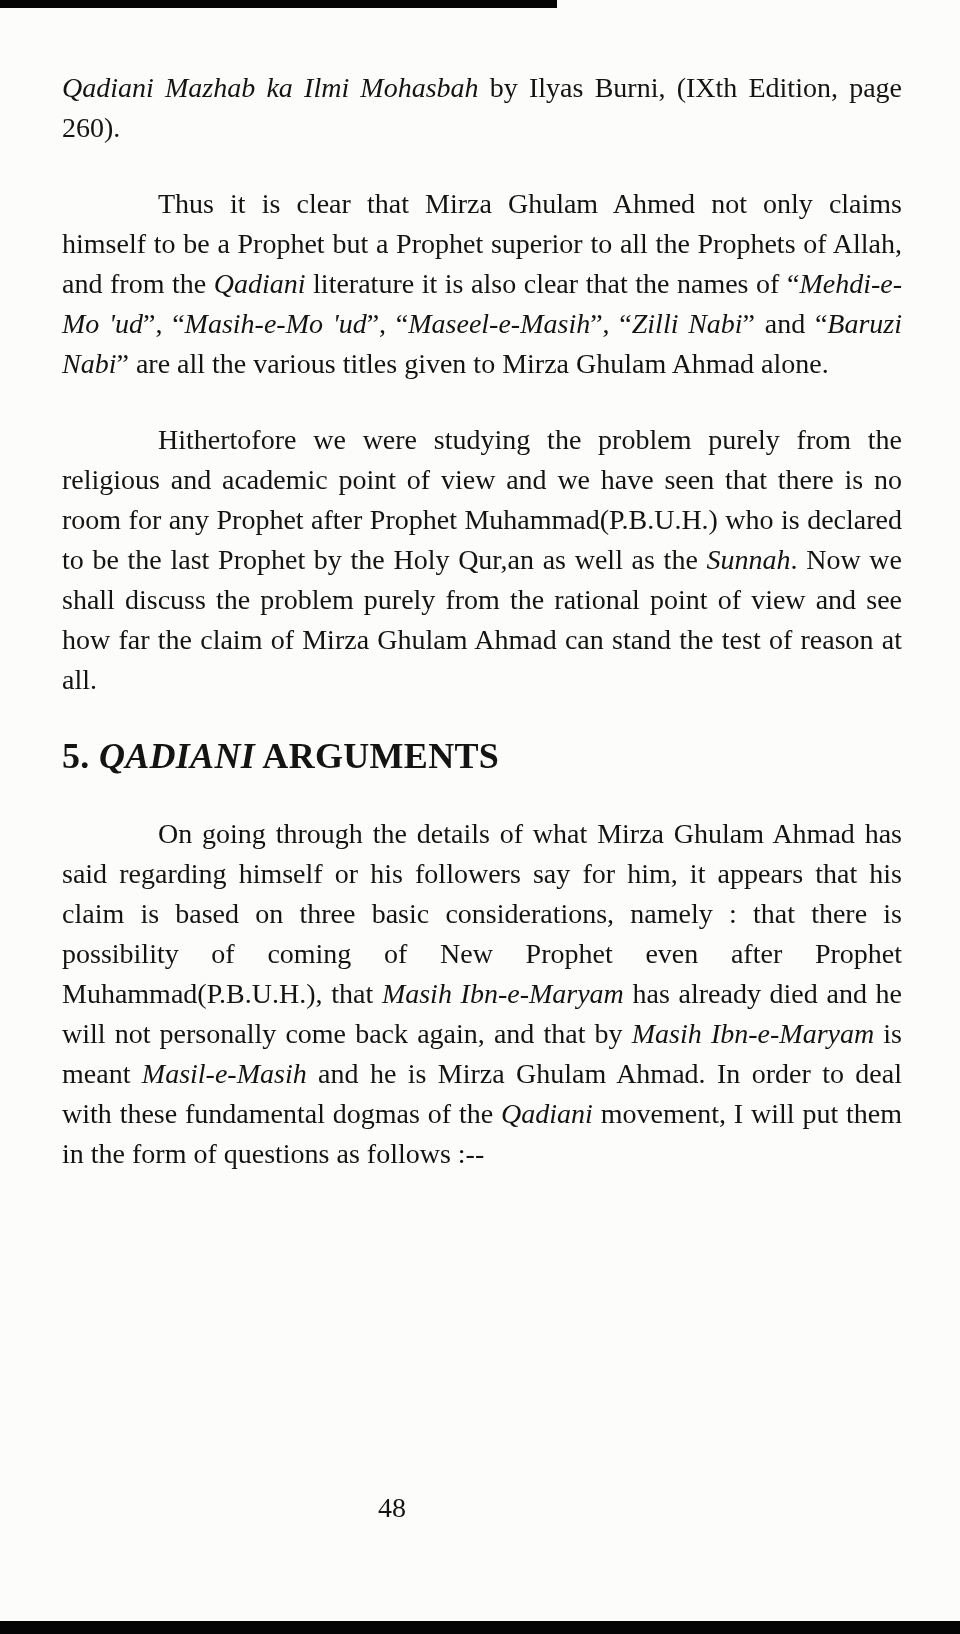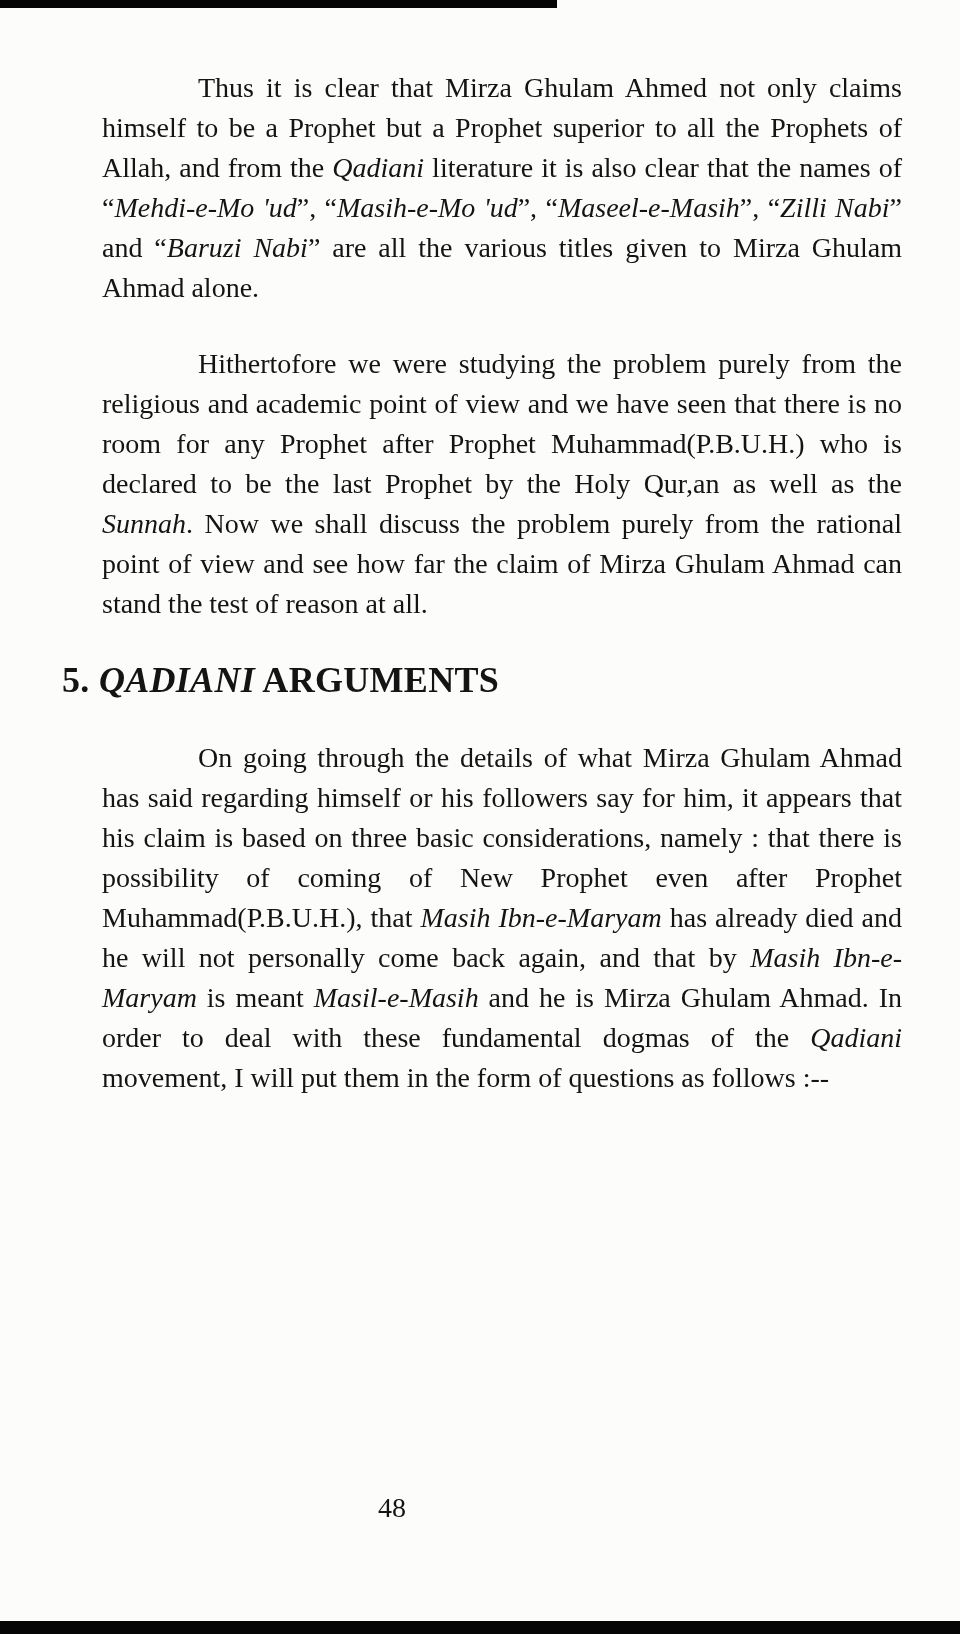--- a/index.html
+++ b/index.html
@@ -41,21 +41,20 @@
     width: 840px;
     font-size: 28px;
     line-height: 40px;
     text-align: justify;
   }
   p.para {
     margin: 0 0 36px 0;
   }
   p.para.indented {
     text-indent: 96px;
-    margin-left: 40px;
   }
   h2.heading {
     margin: 4px 0 38px 0;
     font-size: 36px;
     line-height: 40px;
     font-weight: bold;
     text-align: left;
     letter-spacing: 0.3px;
   }
   .i { font-style: italic; }
@@ -72,20 +71,21 @@
 </style>
 </head>
 <body>
 
 <div class="page">
 
   <div class="scan-bar top"></div>
 
   <div class="content">
 
+    <p class="para"><span class="i">Qadiani Mazhab ka Ilmi Mohasbah</span><span> by Ilyas Burni, (IXth Edition, page 260).</span></p>
 
     <p class="para indented"><span>Thus it is clear that Mirza Ghulam Ahmed not only claims himself to be a Prophet but a Prophet superior to all the Prophets of Allah, and from the </span><span class="i">Qadiani</span><span> literature it is also clear that the names of “</span><span class="i">Mehdi-e-Mo 'ud</span><span>”, “</span><span class="i">Masih-e-Mo 'ud</span><span>”, “</span><span class="i">Maseel-e-Masih</span><span>”, “</span><span class="i">Zilli Nabi</span><span>” and “</span><span class="i">Baruzi Nabi</span><span>” are all the various titles given to Mirza Ghulam Ahmad alone.</span></p>
 
     <p class="para indented"><span>Hithertofore we were studying the problem purely from the religious and academic point of view and we have seen that there is no room for any Prophet after Prophet Muhammad(P.B.U.H.) who is declared to be the last Prophet by the Holy Qur,an as well as the </span><span class="i">Sunnah</span><span>. Now we shall discuss the problem purely from the rational point of view and see how far the claim of Mirza Ghulam Ahmad can stand the test of reason at all.</span></p>
 
     <h2 class="heading"><span class="b">5. </span><span class="i b">QADIANI</span><span class="b"> ARGUMENTS</span></h2>
 
     <p class="para indented"><span>On going through the details of what Mirza Ghulam Ahmad has said regarding himself or his followers say for him, it appears that his claim is based on three basic considerations, namely : that there is possibility of coming of New Prophet even after Prophet Muhammad(P.B.U.H.), that </span><span class="i">Masih Ibn-e-Maryam</span><span> has already died and he will not personally come back again, and that by </span><span class="i">Masih Ibn-e-Maryam</span><span> is meant </span><span class="i">Masil-e-Masih</span><span> and he is Mirza Ghulam Ahmad. In order to deal with these fundamental dogmas of the </span><span class="i">Qadiani</span><span> movement, I will put them in the form of questions as follows :--</span></p>
 
   </div>

